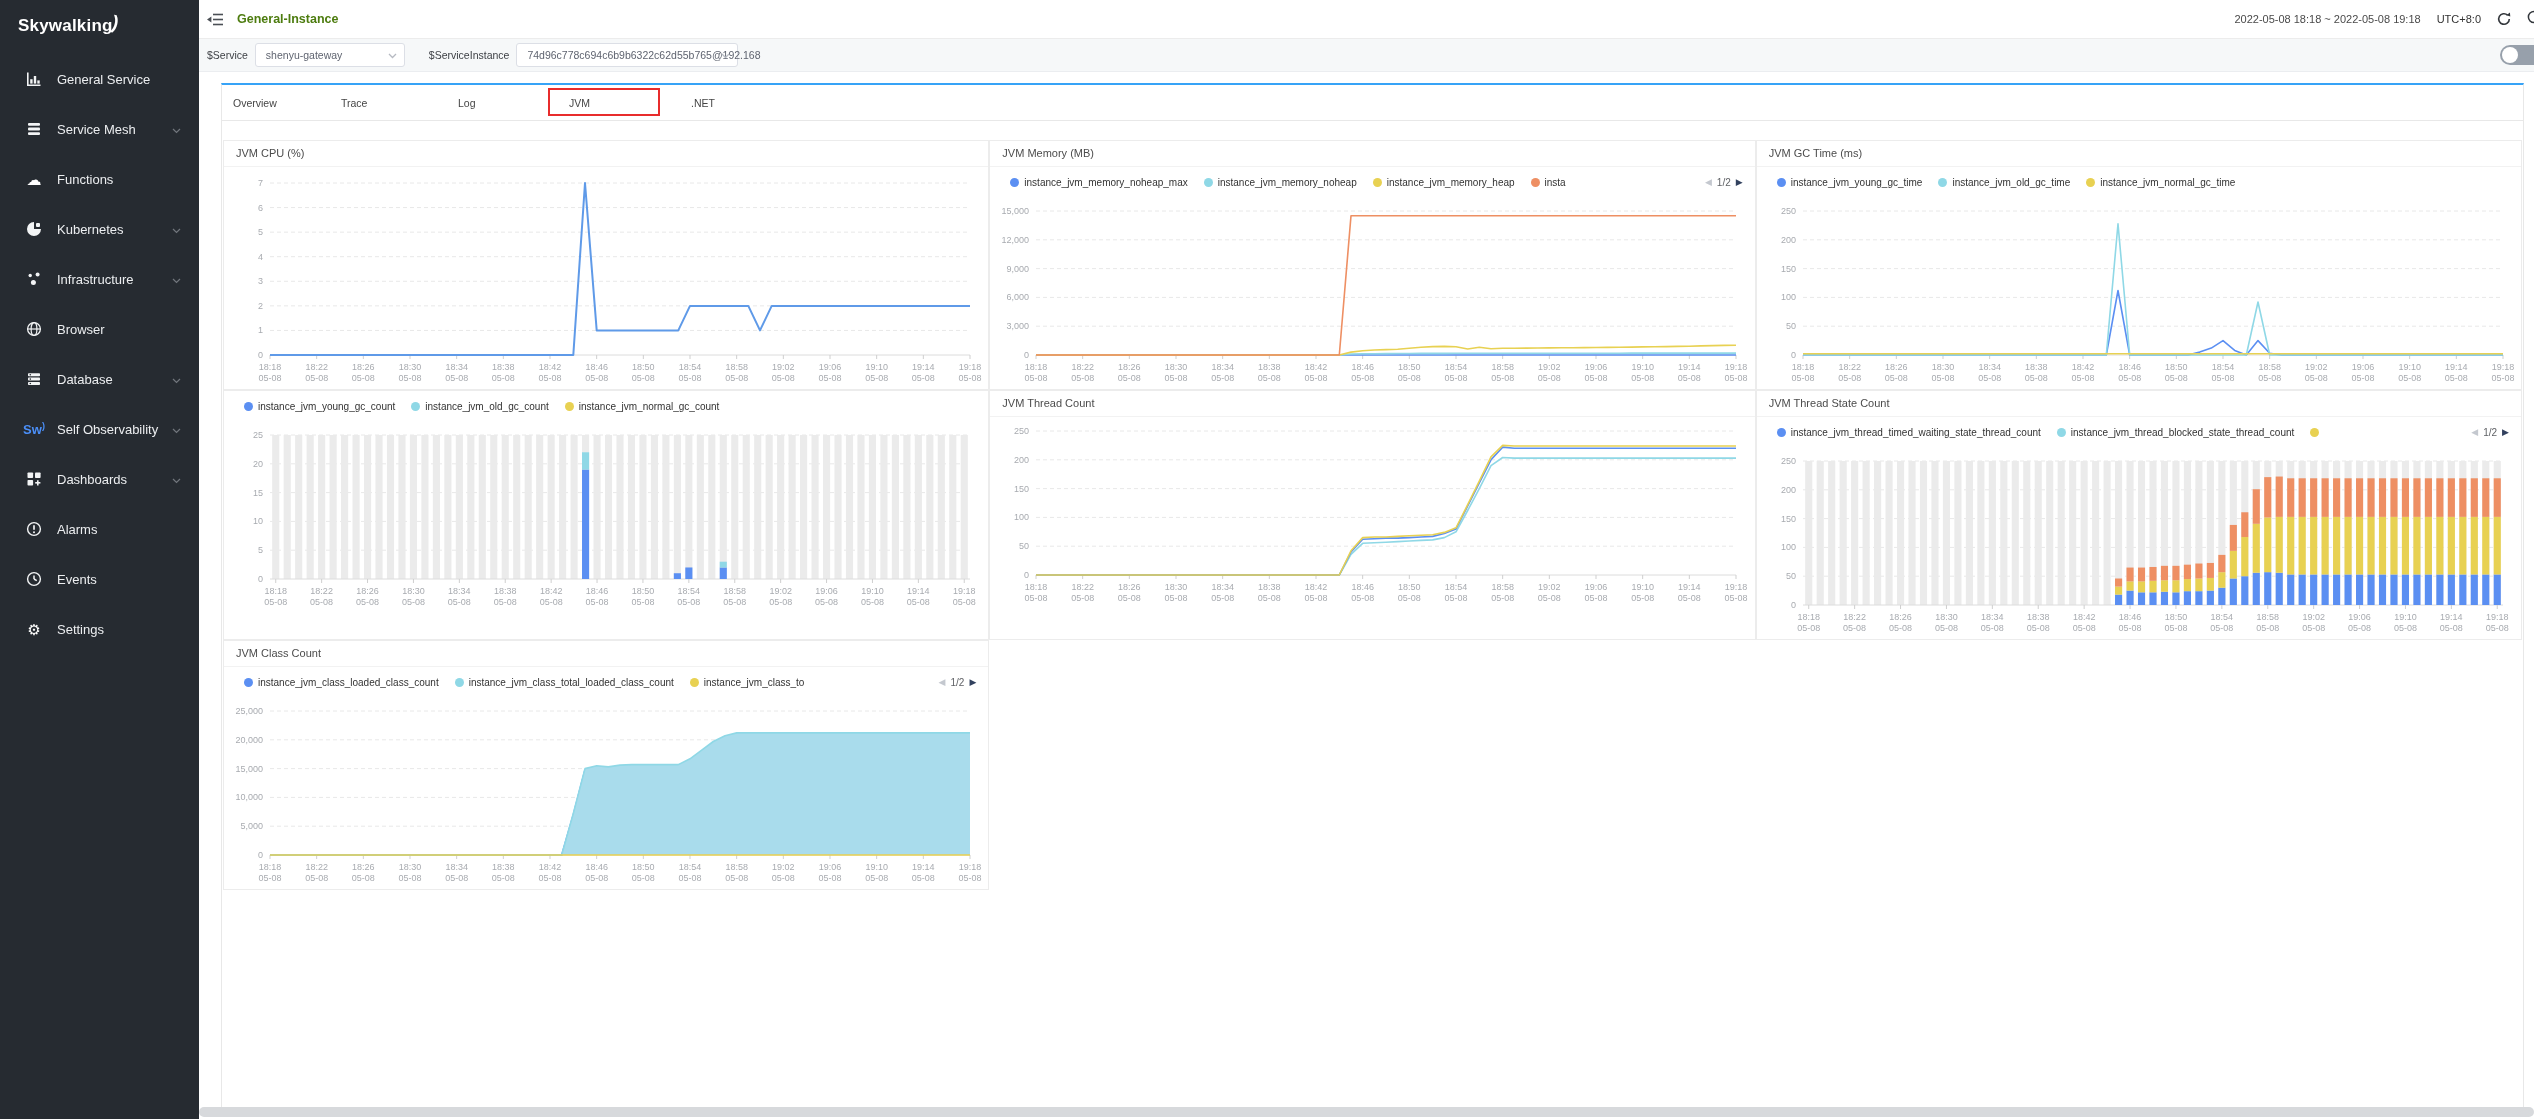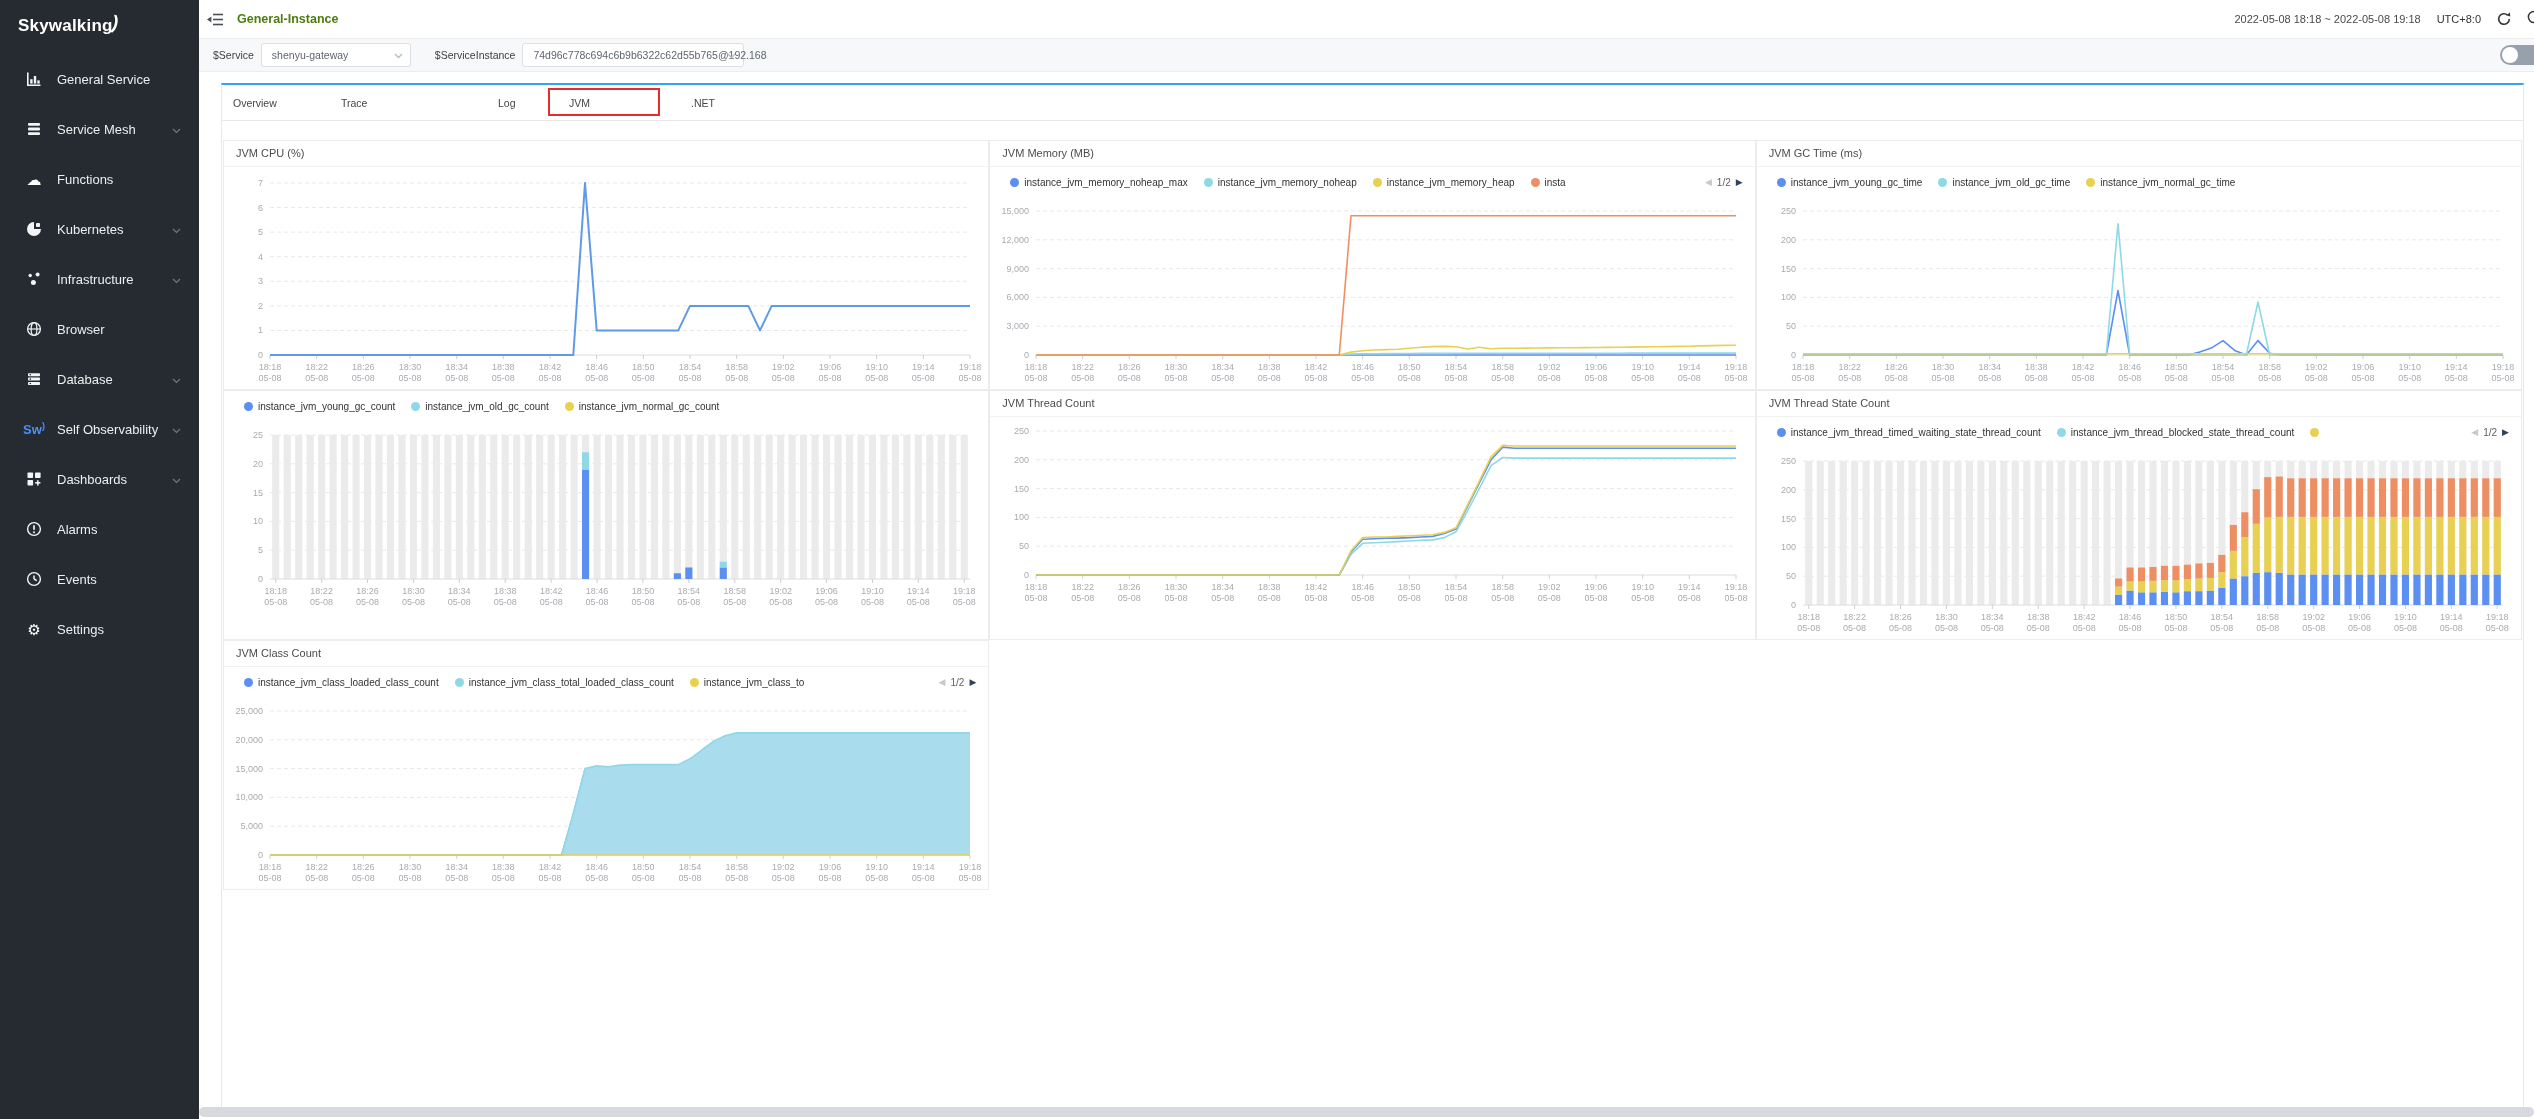--- a/index.html
+++ b/index.html
@@ -22,37 +22,37 @@
   .main{position:absolute;left:199px;top:0;right:0;bottom:0;background:#fff;overflow:hidden;}
   .topbar{height:38px;display:flex;align-items:center;border-bottom:1px solid #ececec;background:#fff;padding:0 8px;}
   .collapse{width:18px;height:14px;margin-left:0;cursor:pointer;display:flex;align-items:center;}
   .pgtitle{font-size:12.5px;color:#4d7c0f;font-weight:600;margin-left:12px;}
   .tright{margin-left:auto;display:flex;align-items:center;gap:16px;}
   .trange{font-size:11px;color:#4a4a4a;cursor:pointer;}
   .tz{font-size:11px;color:#333;cursor:pointer;}
   .refresh{cursor:pointer;display:flex;align-items:center;}
   .partialclock{width:7px;overflow:hidden;margin-right:-8px;}
   
-  .selbar{height:32px;background:#f6f8f9;border-bottom:1px solid #ebedf0;display:flex;align-items:center;padding-left:14px;position:relative;}
+  .selbar{height:32px;background:#f6f8f9;border-bottom:1px solid #ebedf0;display:flex;align-items:center;padding-left:8px;position:relative;}
   .sel-label{font-size:10.5px;color:#3c3f44;margin-right:7px;font-weight:500;}
   .selbox{height:22px;background:#fff;border:1px solid #dcdfe6;border-radius:3px;display:flex;align-items:center;
           padding:0 22px 0 10px;font-size:10.5px;color:#5f6470;position:relative;cursor:pointer;}
   .selbox .sch{position:absolute;right:7px;top:50%;transform:translateY(-50%);}
   .sb1{width:116px;}
   .sb2{width:188px;}
   .gap24{width:24px;}
   .toggle{position:absolute;right:-12px;top:6px;width:46px;height:20px;border-radius:10px;background:#97a0ab;cursor:pointer;}
   .toggle .knob{position:absolute;left:2px;top:2px;width:16px;height:16px;border-radius:50%;background:#fff;}
   
   .card{margin:11px 10px 0 22px;border:1px solid #e8e8e8;border-top:2px solid #36a3f7;background:#fff;height:1030px;box-sizing:border-box;position:relative;}
   .tabbar{height:35px;border-bottom:1px solid #e8e8e8;position:relative;}
   .tab{position:absolute;top:0;height:35px;display:flex;align-items:center;font-size:10.5px;color:#454545;cursor:pointer;}
   .tab:nth-child(1){left:11px;}
   .tab:nth-child(2){left:119px;}
-  .tab:nth-child(3){left:236px;margin-left:40px;}
+  .tab:nth-child(3){left:236px;}
   .tab:nth-child(4){left:347px;}
   .tab:nth-child(5){left:469px;}
   .redbox{position:absolute;left:326px;top:3px;width:112px;height:28px;border:2px solid #e82c2c;box-sizing:border-box;pointer-events:none;}
   
   .grid{display:grid;grid-template-columns:repeat(3,1fr);padding:19px 1px 0 1px;}
   .panel{border:1px solid #ececec;background:#fff;height:250px;box-sizing:border-box;overflow:hidden;}
   .p-title{height:25px;line-height:25px;padding:0 12px;font-size:11px;color:#4c4c4c;border-bottom:1px solid #f2f2f2;white-space:nowrap;}
   .legend{height:30px;display:flex;align-items:center;padding:0 12px 0 20px;white-space:nowrap;overflow:hidden;}
   .li{display:inline-flex;align-items:center;margin-right:16px;cursor:pointer;}
   .li .dot{width:9px;height:9px;border-radius:50%;margin-right:5px;flex:0 0 9px;}

